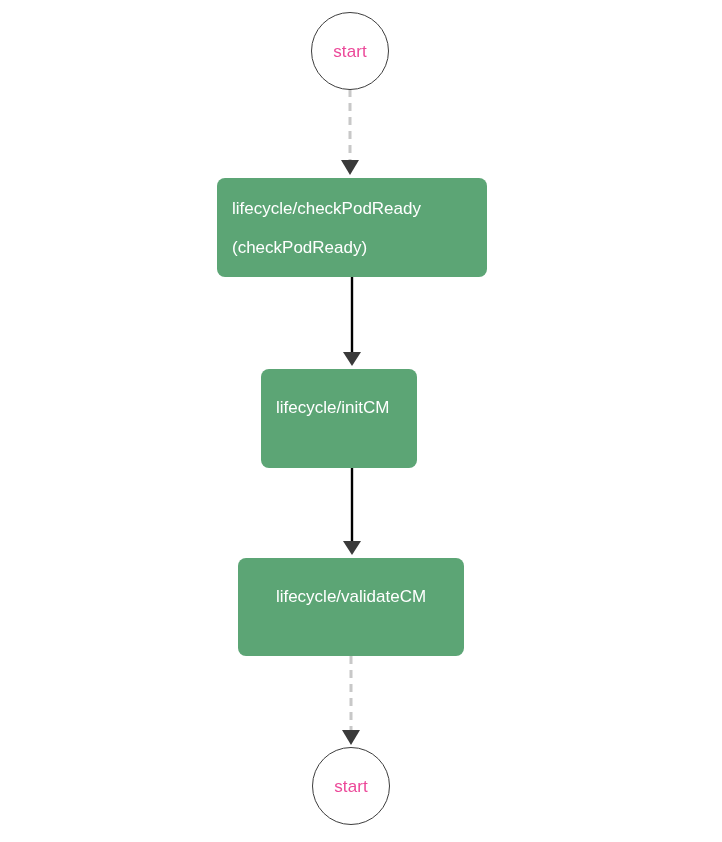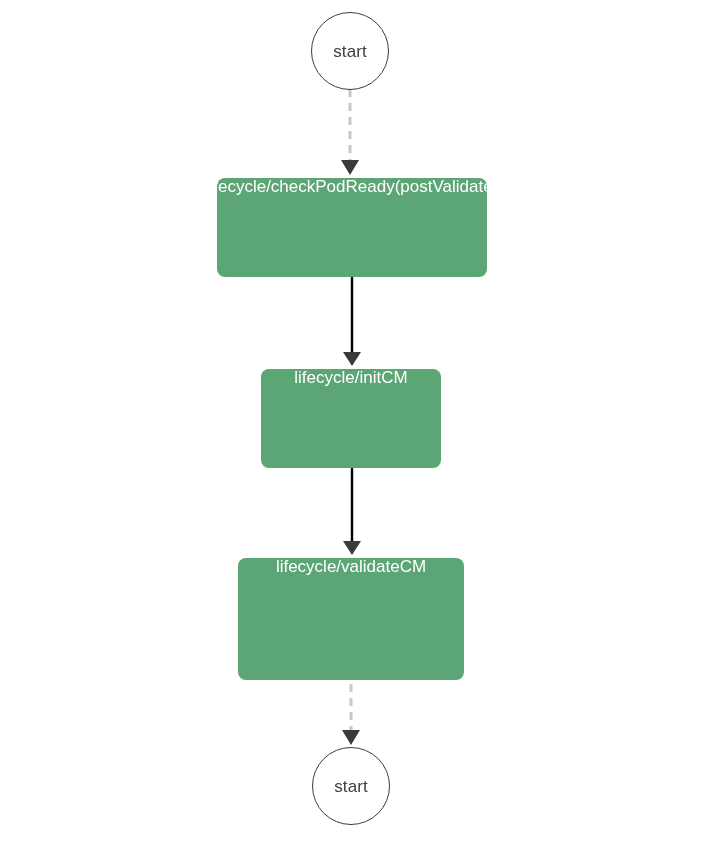--- a/index.html
+++ b/index.html
@@ -32,32 +32,32 @@
     background: #ffffff;
     border: 1.3px solid #3d3d3d;
     box-sizing: border-box;
     display: flex;
     align-items: center;
     justify-content: center;
     z-index: 3;
   }
   .terminal-label {
     font-size: 17px;
-    color: #404040;
+    color: #ec4899;
     letter-spacing: 0.1px;
     line-height: 1;
   }
   .task-node {
     position: absolute;
     background: #5ca575;
     border-radius: 8px;
     box-sizing: border-box;
     padding: 0 15px;
     display: flex;
-    flex-direction: row;
+    flex-direction: column;
     justify-content: center;
     z-index: 3;
   }
   .task-line {
     color: #ffffff;
     font-size: 17px;
     line-height: 1;
     white-space: nowrap;
   }
   .task-line.primary {
@@ -91,28 +91,28 @@
     <line x1="351" y1="656" x2="351" y2="730" stroke="#c8c8c8" stroke-width="3" stroke-dasharray="8 6"></line>
     <path d="M 342 730 L 360 730 L 351 745 z" fill="#3a3a3a"></path>
   </svg>
 
   <div class="terminal-node" style="left:311px; top:12px;">
     <span class="terminal-label">start</span>
   </div>
 
   <div class="task-node" style="left:217px; top:178px; width:270px; height:99px;">
     <span class="task-line primary">lifecycle/checkPodReady</span>
-    <span class="task-line">(postValidate)</span>
+    <span class="task-line">(checkPodReady)</span>
   </div>
 
-  <div class="task-node" style="left:261px; top:369px; width:180px; height:99px;">
+  <div class="task-node" style="left:261px; top:369px; width:156px; height:99px;">
     <span class="task-line primary">lifecycle/initCM</span>
   </div>
 
-  <div class="task-node" style="left:238px; top:558px; width:226px; height:122px;">
+  <div class="task-node" style="left:238px; top:558px; width:226px; height:98px;align-items:center;">
     <span class="task-line primary">lifecycle/validateCM</span>
   </div>
 
   <div class="terminal-node" style="left:312px; top:747px;">
     <span class="terminal-label">start</span>
   </div>
 
 </div>
 
 </body></html>

